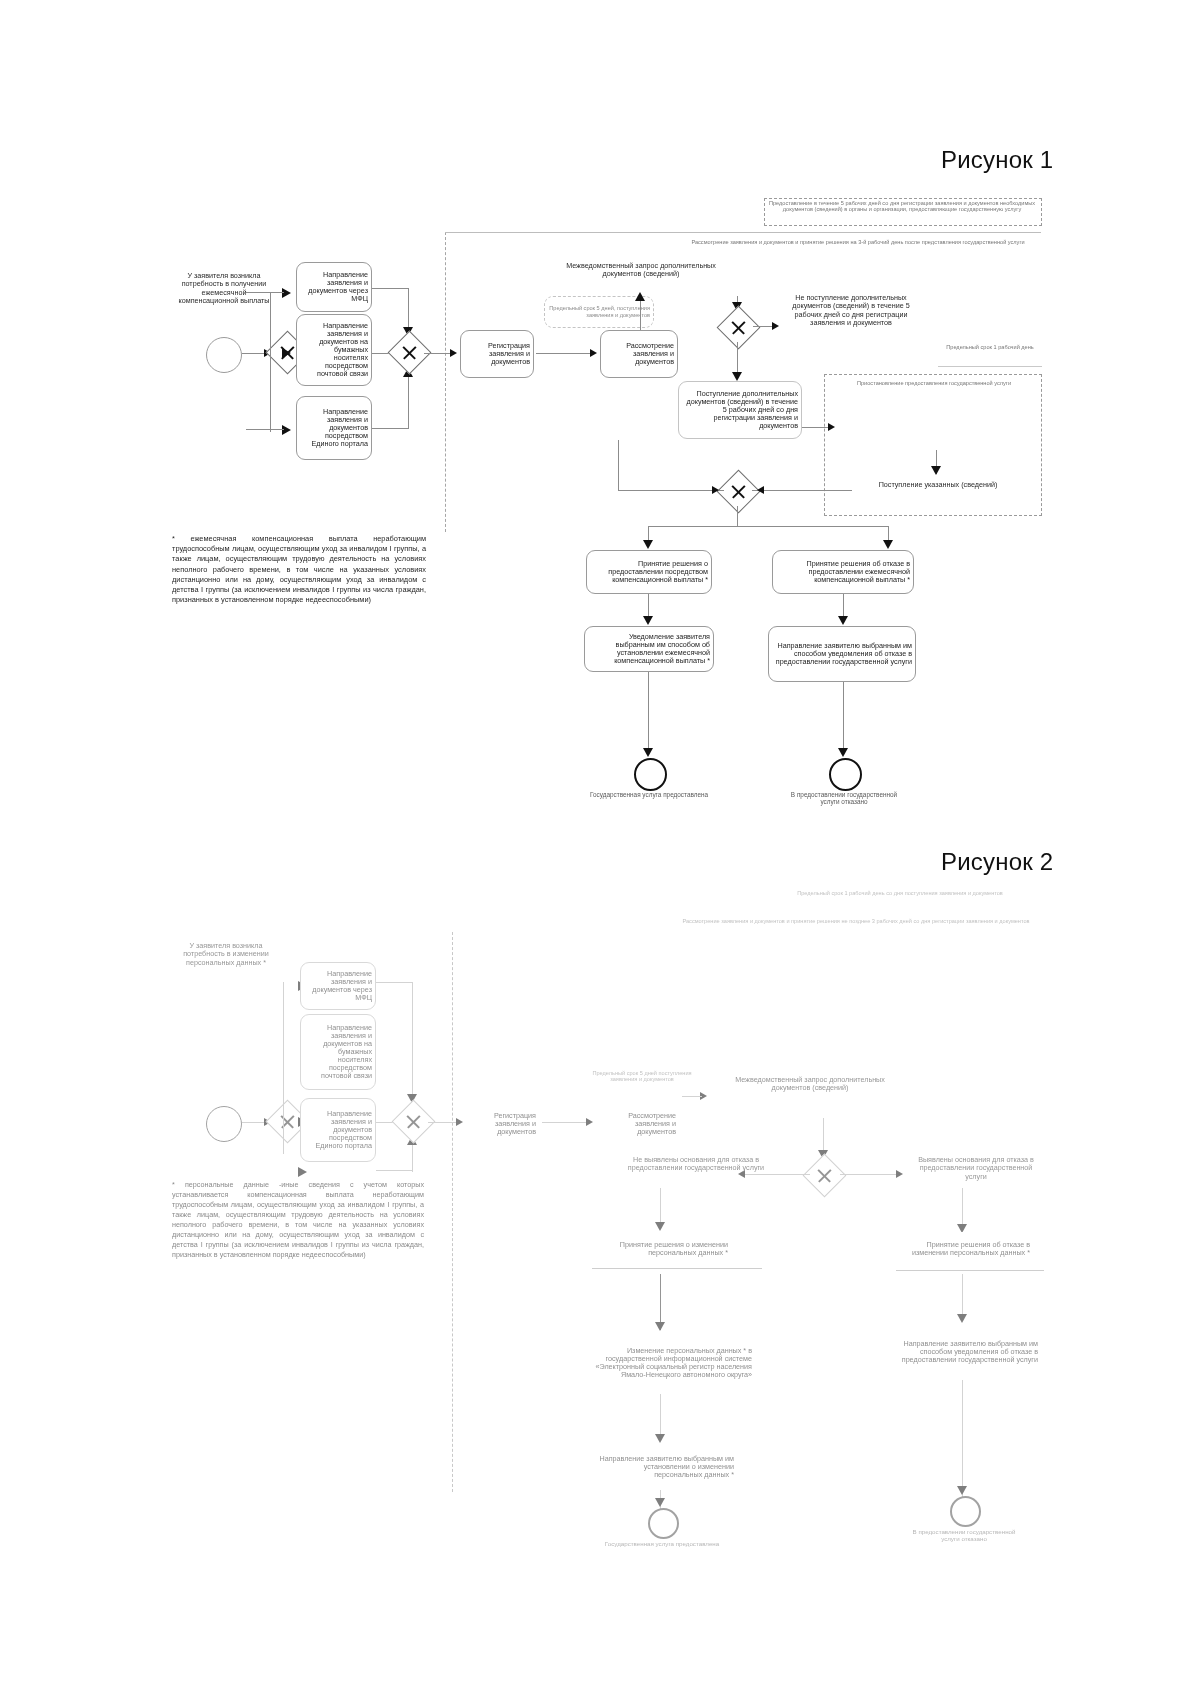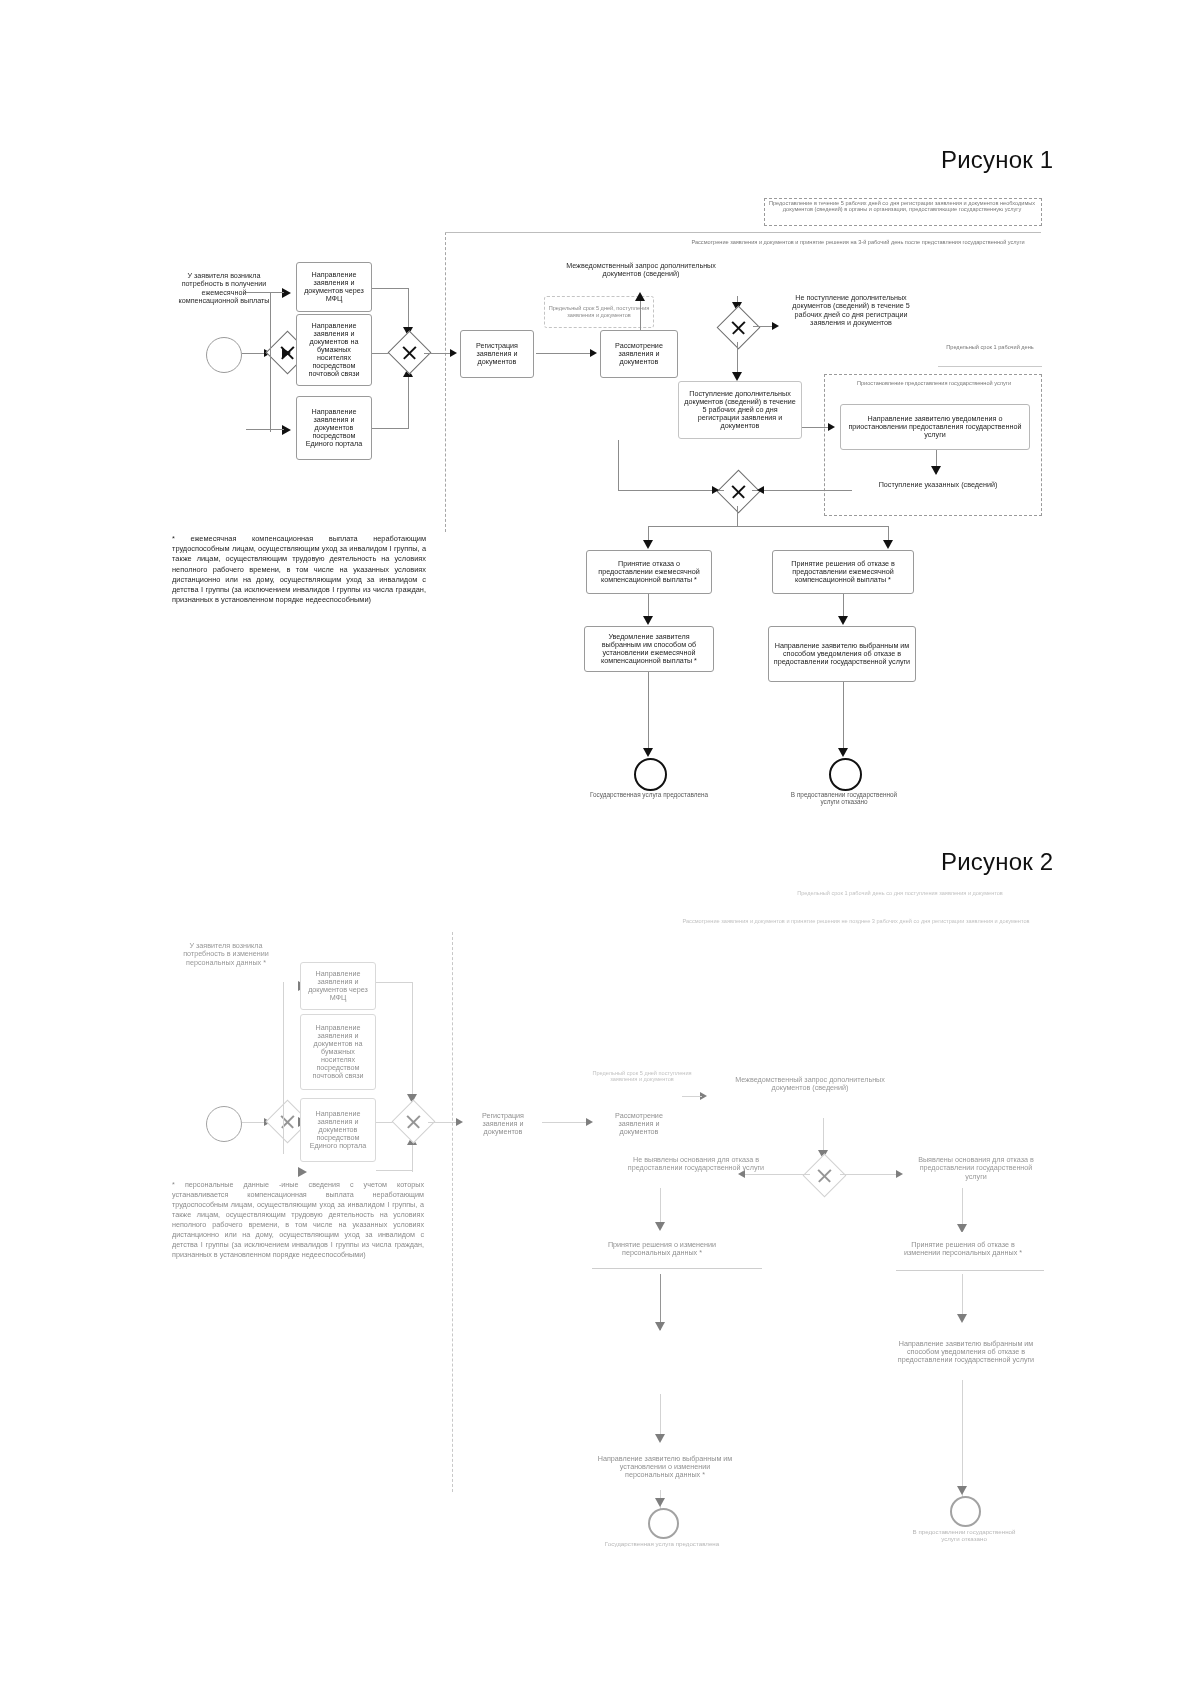--- a/index.html
+++ b/index.html
@@ -18,22 +18,22 @@
     position:absolute;font-size:24px;color:#111;letter-spacing:.2px;
     font-family:"Liberation Sans","DejaVu Sans",sans-serif;
   }
   #fig1-title{left:941px;top:146px;}
   #fig2-title{left:941px;top:848px;}
 
   
   .diagram{position:absolute;}
   .node{
     position:absolute;box-sizing:border-box;
-    display:flex;align-items:center;justify-content:center;text-align:center;
-    border:1px solid #9a9a9a;border-radius:3px;background:#fff;
+    display:flex;align-items:center;justify-content:center;text-align:right;
+    border:1px solid #9a9a9a;border-radius:9px;background:#fff;
     line-height:1.12;padding:2px 3px;
     overflow:hidden;
   }
   .node span{display:block;width:100%;}
   .label{
     position:absolute;text-align:center;line-height:1.15;color:#2a2a2a;
   }
   .circ{
     position:absolute;border:2.2px solid #111;border-radius:50%;background:#fff;
   }
@@ -178,23 +178,20 @@
     <div class="node" style="left:678px;top:381px;width:124px;height:58px;border-color:#c4c4c4;">
       <span>Поступление дополнительных документов (сведений) в течение 5 рабочих дней со дня регистрации заявления и документов</span>
     </div>
 
     <div class="label tiny" style="left:938px;top:344px;width:104px;">Предельный срок 1 рабочий день</div>
     <div class="ln h" style="left:938px;top:366px;width:104px;background:#c9c9c9;"></div>
 
     <div class="pool" style="left:824px;top:374px;width:216px;height:140px;"></div>
     <div class="label tiny" style="left:846px;top:380px;width:176px;">Приостановление предоставления государственной услуги</div>
 
-    <div class="node" style="left:840px;top:404px;width:190px;height:46px;border-color:#b8b8b8;">
-      <span>Направление заявителю уведомления о приостановлении предоставления государственной услуги</span>
-    </div>
     <div class="ln h" style="left:802px;top:427px;width:28px;"></div>
     <div class="arr sm r" style="left:828px;top:423px;"></div>
 
     <div class="ln v" style="left:936px;top:450px;height:24px;"></div>
     <div class="arr d" style="left:931px;top:466px;"></div>
     <div class="label" style="left:856px;top:481px;width:164px;">Поступление указанных (сведений)</div>
 
     <div class="gw" style="left:723px;top:476px;width:29px;height:29px;"></div>
     <div class="ln h" style="left:618px;top:490px;width:106px;"></div>
     <div class="ln h" style="left:752px;top:490px;width:100px;"></div>
@@ -203,21 +200,21 @@
     <div class="arr sm l" style="left:757px;top:486px;"></div>
 
     <div class="ln v" style="left:737px;top:506px;height:20px;"></div>
     <div class="ln h" style="left:648px;top:526px;width:240px;"></div>
     <div class="ln v" style="left:648px;top:526px;height:20px;"></div>
     <div class="ln v" style="left:888px;top:526px;height:20px;"></div>
     <div class="arr d" style="left:643px;top:540px;"></div>
     <div class="arr d" style="left:883px;top:540px;"></div>
 
     <div class="node" style="left:586px;top:550px;width:126px;height:44px;">
-      <span>Принятие отказа о предоставлении ежемесячной компенсационной выплаты *</span>
+      <span>Принятие решения о предоставлении посредством компенсационной выплаты *</span>
     </div>
     <div class="node" style="left:772px;top:550px;width:142px;height:44px;">
       <span>Принятие решения об отказе в предоставлении ежемесячной компенсационной выплаты *</span>
     </div>
 
     <div class="ln v" style="left:648px;top:594px;height:28px;"></div>
     <div class="arr d" style="left:643px;top:616px;"></div>
     <div class="ln v" style="left:843px;top:594px;height:28px;"></div>
     <div class="arr d" style="left:838px;top:616px;"></div>
 
@@ -318,20 +315,23 @@
 
     <div class="ln v" style="left:660px;top:318px;height:40px;"></div>
     <div class="arr d" style="left:655px;top:352px;"></div>
     <div class="node" style="left:592px;top:362px;width:140px;height:34px;border-color:transparent;">
       <span>Принятие решения о изменении персональных данных *</span>
     </div>
     <div class="ln h" style="left:592px;top:398px;width:170px;background:#b0b0b0;"></div>
 
     <div class="ln v" style="left:660px;top:404px;height:56px;background:#555;"></div>
     <div class="arr d" style="left:655px;top:452px;"></div>
+    <div class="node" style="left:580px;top:462px;width:176px;height:62px;border-color:transparent;">
+      <span>Изменение персональных данных * в государственной информационной системе «Электронный социальный регистр населения Ямало-Ненецкого автономного округа»</span>
+    </div>
 
     <div class="ln v" style="left:660px;top:524px;height:46px;"></div>
     <div class="arr d" style="left:655px;top:564px;"></div>
     <div class="node" style="left:592px;top:574px;width:146px;height:46px;border-color:transparent;">
       <span>Направление заявителю выбранным им установлении о изменении персональных данных *</span>
     </div>
 
     <div class="ln v" style="left:660px;top:620px;height:44px;"></div>
     <div class="arr d" style="left:655px;top:628px;"></div>
     <div class="circ" style="left:648px;top:638px;width:27px;height:27px;"></div>

